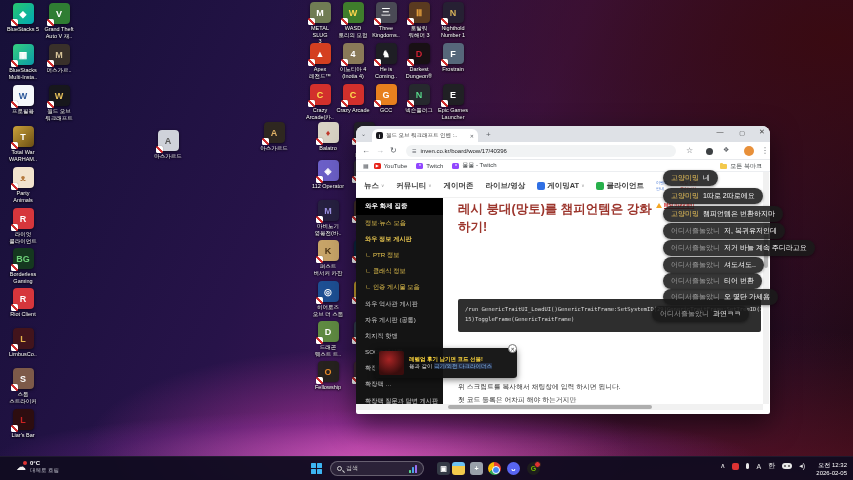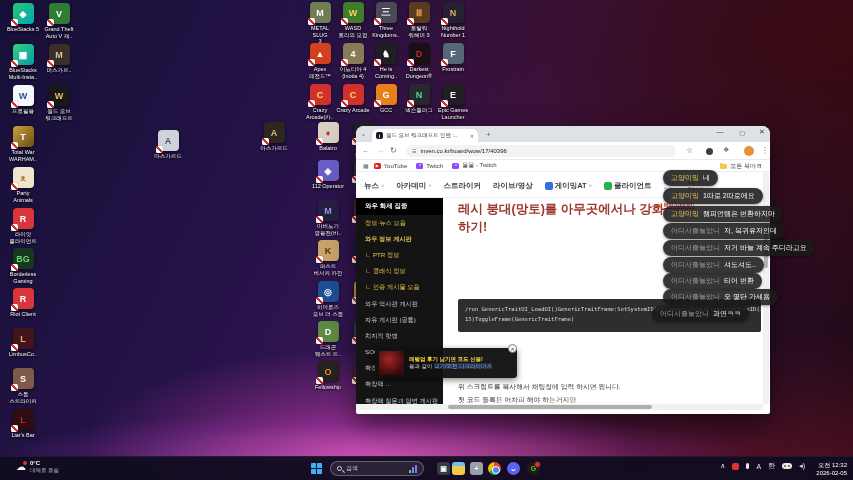--- a/index.html
+++ b/index.html
@@ -538,23 +538,23 @@
         <span>모든 북마크</span>
       </span>
     </div>
 
     <div class="page">
       <div class="navrow">
         <span style="display:flex;gap:12px;align-items:center;">
 
             <span class="nvi car">뉴스</span>
 
-            <span class="nvi car">아카데미</span>
-
-            <span class="nvi">스트라이커</span>
+            <span class="nvi car">커뮤니티</span>
+
+            <span class="nvi">게이머존</span>
 
             <span class="nvi">라이브/영상</span>
 
             <span class="nvi car ic-blue">게이밍AT</span>
 
             <span class="nvi ic-green">클라이언트</span>
           </span>
         <span class="nbadge">이벤트
 안내</span>
         <span class="nbadge b2">세일 정보
@@ -588,21 +588,21 @@
 
             <div class="sbi" style="color: rgb(207, 207, 207);">확장팩 …</div>
 
             <div class="sbi" style="color: rgb(207, 207, 207);">확장팩 …</div>
 
             <div class="sbi" style="color: rgb(207, 207, 207);">확장팩 질문과 답변 게시판</div>
 
           </div>
       </div>
 
-      <div class="art-title">레시 붕대(망토)를 아무곳에서나 강화
+      <div class="art-title">레시 붕대(망토)를 챔피언템은 강화
 하기!</div>
       <div class="codebox">
         <div>/run GenericTraitUI_LoadUI()GenericTraitFrame:SetSystemID(29)GenericTraitFrame:SetTreeID(11</div>
         <div>15)ToggleFrame(GenericTraitFrame)</div>
       </div>
       <div>
 
           <div class="para" style="left: 102px; top: 210px; position: absolute;">위 스크립트를 복사해서 채팅창에 입력 하시면 됩니다.</div>
 
           <div class="para" style="left: 102px; top: 223px; position: absolute;">첫 코드 등록은 어차피 해야 하는거지만</div>

